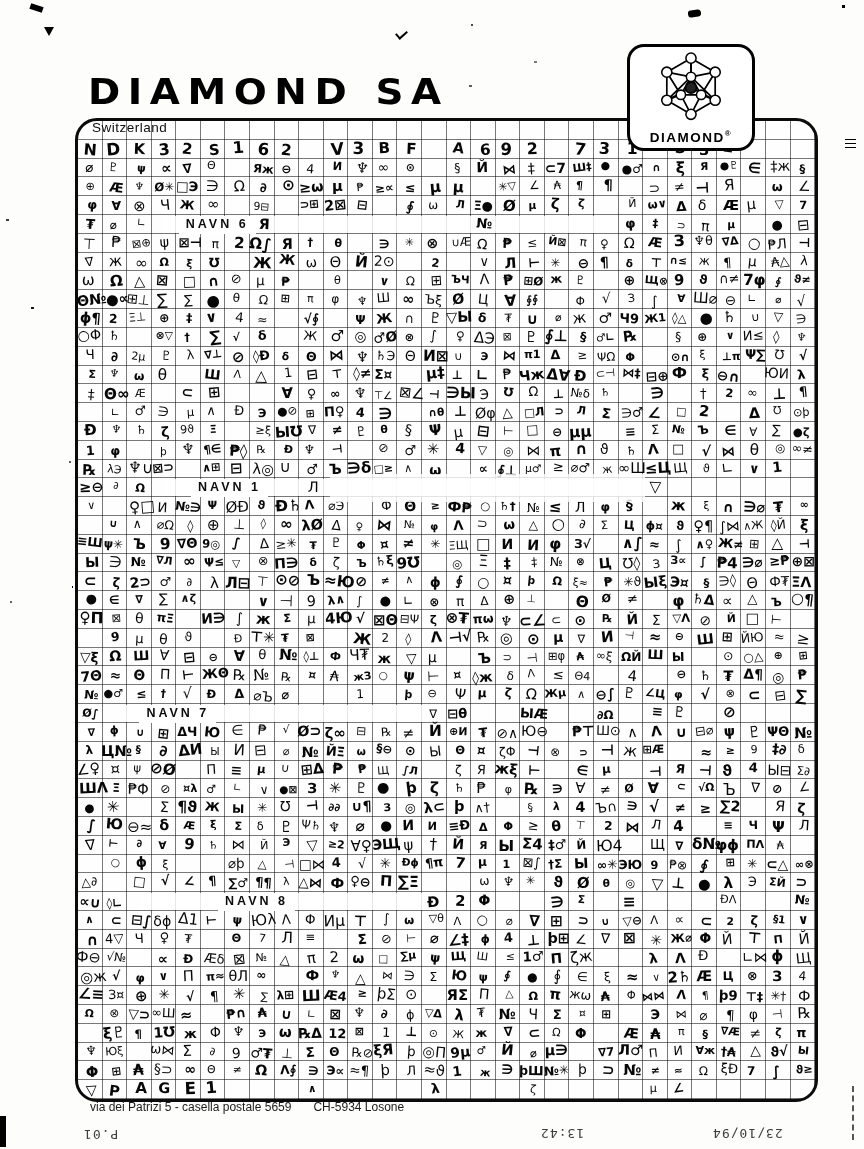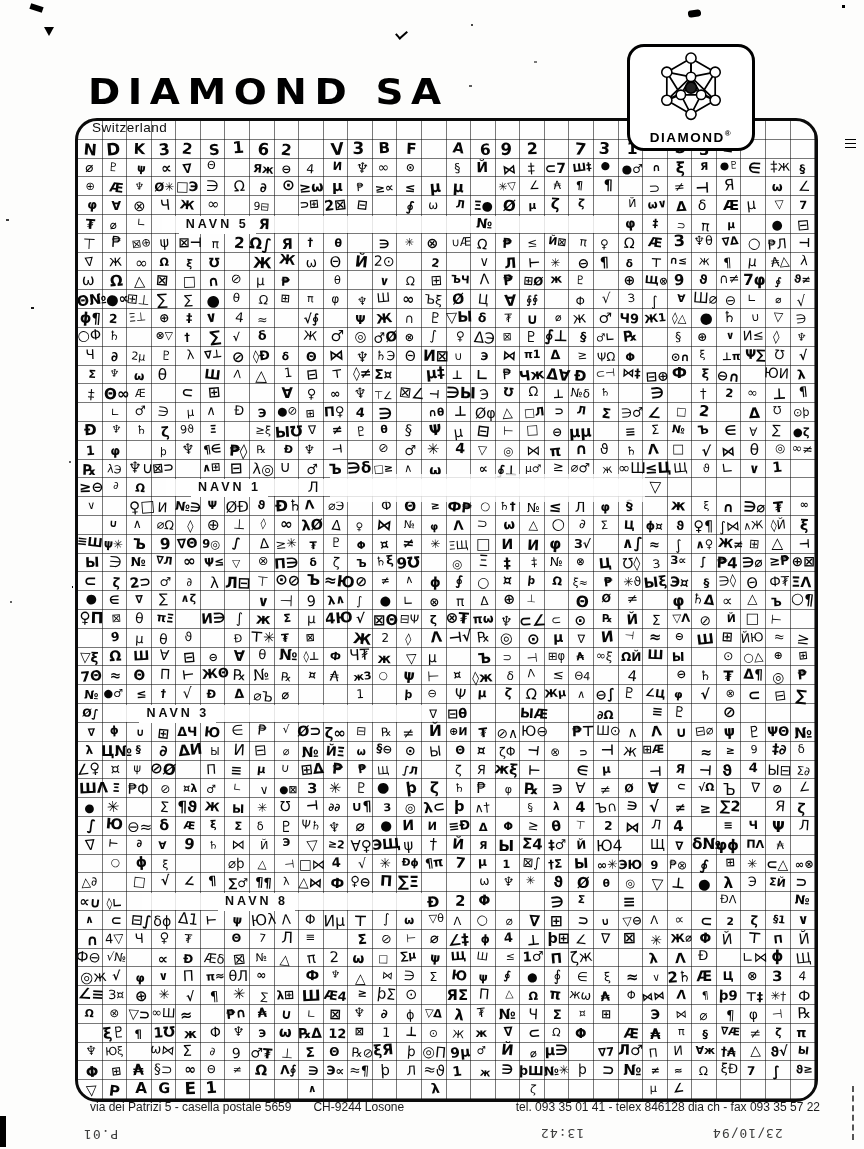--- a/index.html
+++ b/index.html
@@ -206,21 +206,21 @@
     <span class="cell" style="left: 490.5px; top: 74.3px; font-size: 11.3px; transform: rotate(5deg); font-weight: 700;">ζ</span>
     <span class="cell" style="left: 542.4px; top: 74px; font-size: 10.8px; transform: rotate(-2.9deg); font-weight: 400;">Й</span>
     <span class="cell" style="left: 566.9px; top: 73.8px; font-size: 11.6px; transform: rotate(-6.3deg); font-weight: 700;">ω∨</span>
     <span class="cell" style="left: 590.8px; top: 76.3px; font-size: 13.6px; transform: rotate(-2.2deg); font-weight: 700;">Δ</span>
     <span class="cell" style="left: 612.4px; top: 75px; font-size: 14px; transform: rotate(5.2deg); font-weight: 400;">δ</span>
     <span class="cell" style="left: 640.7px; top: 75.1px; font-size: 14.9px; transform: rotate(0deg); font-weight: 700;">Æ</span>
     <span class="cell" style="left: 661.4px; top: 73.7px; font-size: 14.7px; transform: rotate(-5.5deg); font-weight: 400;">µ</span>
     <span class="cell" style="left: 688.7px; top: 74.2px; font-size: 11.7px; transform: rotate(-3.3deg); font-weight: 700;">▽</span>
     <span class="cell" style="left: 713.4px; top: 75.1px; font-size: 11.4px; transform: rotate(0.2deg); font-weight: 700;">7</span>
     <div class="band-strip" style="left: 83.5267px; top: 94.5385px; width: 456.94px; height: 17.3077px;"></div>
-    <div class="navn-label" style="left: 100.723px; top: 95.0385px;">NAVN 5</div>
+    <div class="navn-label" style="left: 100.723px; top: 95.0385px;">NAVN 6</div>
     <span class="cell" style="left: 0.3px; top: 94.4px; font-size: 13.6px; transform: rotate(4.5deg); font-weight: 700;">₮</span>
     <span class="cell" style="left: 22.7px; top: 94.8px; font-size: 11.9px; transform: rotate(-5.6deg); font-weight: 700;">⌀</span>
     <span class="cell" style="left: 51.1px; top: 93.3px; font-size: 10.9px; transform: rotate(4.4deg); font-weight: 400;">∟</span>
     <span class="cell" style="left: 173.8px; top: 93.8px; font-size: 14.3px; transform: rotate(2.8deg); font-weight: 700;">Я</span>
     <span class="cell" style="left: 393.5px; top: 93.7px; font-size: 13.3px; transform: rotate(4deg); font-weight: 700;">№</span>
     <span class="cell" style="left: 540px; top: 93.7px; font-size: 13.4px; transform: rotate(-6deg); font-weight: 700;">φ</span>
     <span class="cell" style="left: 564.9px; top: 93.1px; font-size: 11.4px; transform: rotate(4.5deg); font-weight: 700;">‡</span>
     <span class="cell" style="left: 590.8px; top: 94.6px; font-size: 10.5px; transform: rotate(6.1deg); font-weight: 400;">⊃</span>
     <span class="cell" style="left: 614.9px; top: 95.5px; font-size: 14.1px; transform: rotate(5.1deg); font-weight: 400;">π</span>
     <span class="cell" style="left: 640.7px; top: 95px; font-size: 10.7px; transform: rotate(0.6deg); font-weight: 700;">µ</span>
@@ -893,21 +893,21 @@
     <span class="cell" style="left: 515.4px; top: 564.3px; font-size: 13.8px; transform: rotate(-5.2deg); font-weight: 700;">⊖∫</span>
     <span class="cell" style="left: 539.1px; top: 563.2px; font-size: 14.8px; transform: rotate(4.7deg); font-weight: 700;">♇</span>
     <span class="cell" style="left: 565px; top: 564.3px; font-size: 11.2px; transform: rotate(6.3deg); font-weight: 700;">∠Ц</span>
     <span class="cell" style="left: 588px; top: 565.1px; font-size: 11px; transform: rotate(6.9deg); font-weight: 700;">φ</span>
     <span class="cell" style="left: 615.4px; top: 564.2px; font-size: 13.9px; transform: rotate(-1.8deg); font-weight: 700;">√</span>
     <span class="cell" style="left: 639.5px; top: 564.1px; font-size: 11.3px; transform: rotate(6.1deg); font-weight: 400;">⊗</span>
     <span class="cell" style="left: 664.3px; top: 565px; font-size: 15.1px; transform: rotate(-1.2deg); font-weight: 700;">⊂</span>
     <span class="cell" style="left: 689.7px; top: 565.2px; font-size: 13.9px; transform: rotate(-6.8deg); font-weight: 400;">⊟</span>
     <span class="cell" style="left: 711px; top: 565.7px; font-size: 15.5px; transform: rotate(5.5deg); font-weight: 700;">∑</span>
     <div class="band-strip" style="left: 44.22px; top: 583.538px; width: 299.713px; height: 17.3077px;"></div>
-    <div class="navn-label" style="left: 61.4167px; top: 584.038px;">NAVN 3</div>
+    <div class="navn-label" style="left: 61.4167px; top: 584.038px;">NAVN 7</div>
     <span class="cell" style="left: 0.4px; top: 583.8px; font-size: 11.1px; transform: rotate(4.4deg); font-weight: 700;">Ø∫</span>
     <span class="cell" style="left: 343.1px; top: 583.9px; font-size: 11.8px; transform: rotate(-0.3deg); font-weight: 400;">∇</span>
     <span class="cell" style="left: 366.5px; top: 584.3px; font-size: 13.2px; transform: rotate(-0.8deg); font-weight: 700;">⊟θ</span>
     <span class="cell" style="left: 441.6px; top: 583.9px; font-size: 13.3px; transform: rotate(3.7deg); font-weight: 700;">ЫÆ</span>
     <span class="cell" style="left: 515.2px; top: 584.5px; font-size: 11.8px; transform: rotate(0.1deg); font-weight: 700;">∂Ω</span>
     <span class="cell" style="left: 566.5px; top: 581.7px; font-size: 13.3px; transform: rotate(4.3deg); font-weight: 700;">≡</span>
     <span class="cell" style="left: 588.7px; top: 581.7px; font-size: 14.7px; transform: rotate(4.1deg); font-weight: 700;">♇</span>
     <span class="cell" style="left: 639.2px; top: 581.6px; font-size: 15.3px; transform: rotate(-3.8deg); font-weight: 700;">⊘</span>
     <span class="cell" style="left: 0.6px; top: 601.7px; font-size: 10.6px; transform: rotate(-1deg); font-weight: 700;">∇</span>
     <span class="cell" style="left: 23.9px; top: 600.9px; font-size: 11.2px; transform: rotate(-2.5deg); font-weight: 700;">ϕ</span>
@@ -1441,22 +1441,21 @@
     <span class="cell" style="left: 563.1px; top: 958.9px; font-size: 11.3px; transform: rotate(-1.1deg); font-weight: 400;">μ</span>
     <span class="cell" style="left: 588.4px; top: 957.7px; font-size: 12.3px; transform: rotate(-7deg); font-weight: 700;">∠</span>
   </div>
 
 <div class="country-label">Switzerland</div>
 
 <div class="wash" style="left:330px;top:474px;width:315px;height:28px"></div>
 
 <div class="footer-line">
   <span>via dei Patrizi 5 - casella postale 5659</span>
-  <span>CH-9244 Losone</span>
-  <span class="contact">tel. 093 35 01 41 - telex 846128 dia ch - fax 093 35 57 22</span>
+  <span>CH-5934 Losone</span>
 </div>
 
 <div class="fax-stamp" style="left:83px;top:1127px">P.01</div>
 <div class="fax-stamp" style="left:540px;top:1126px">13:42</div>
 <div class="fax-stamp" style="left:712px;top:1126px">23/10/94</div>
 
 <div class="artifact a-blob1"></div>
 <div class="artifact a-tri"></div>
 <div class="artifact a-check"></div>
 <div class="artifact a-blob2"></div>

